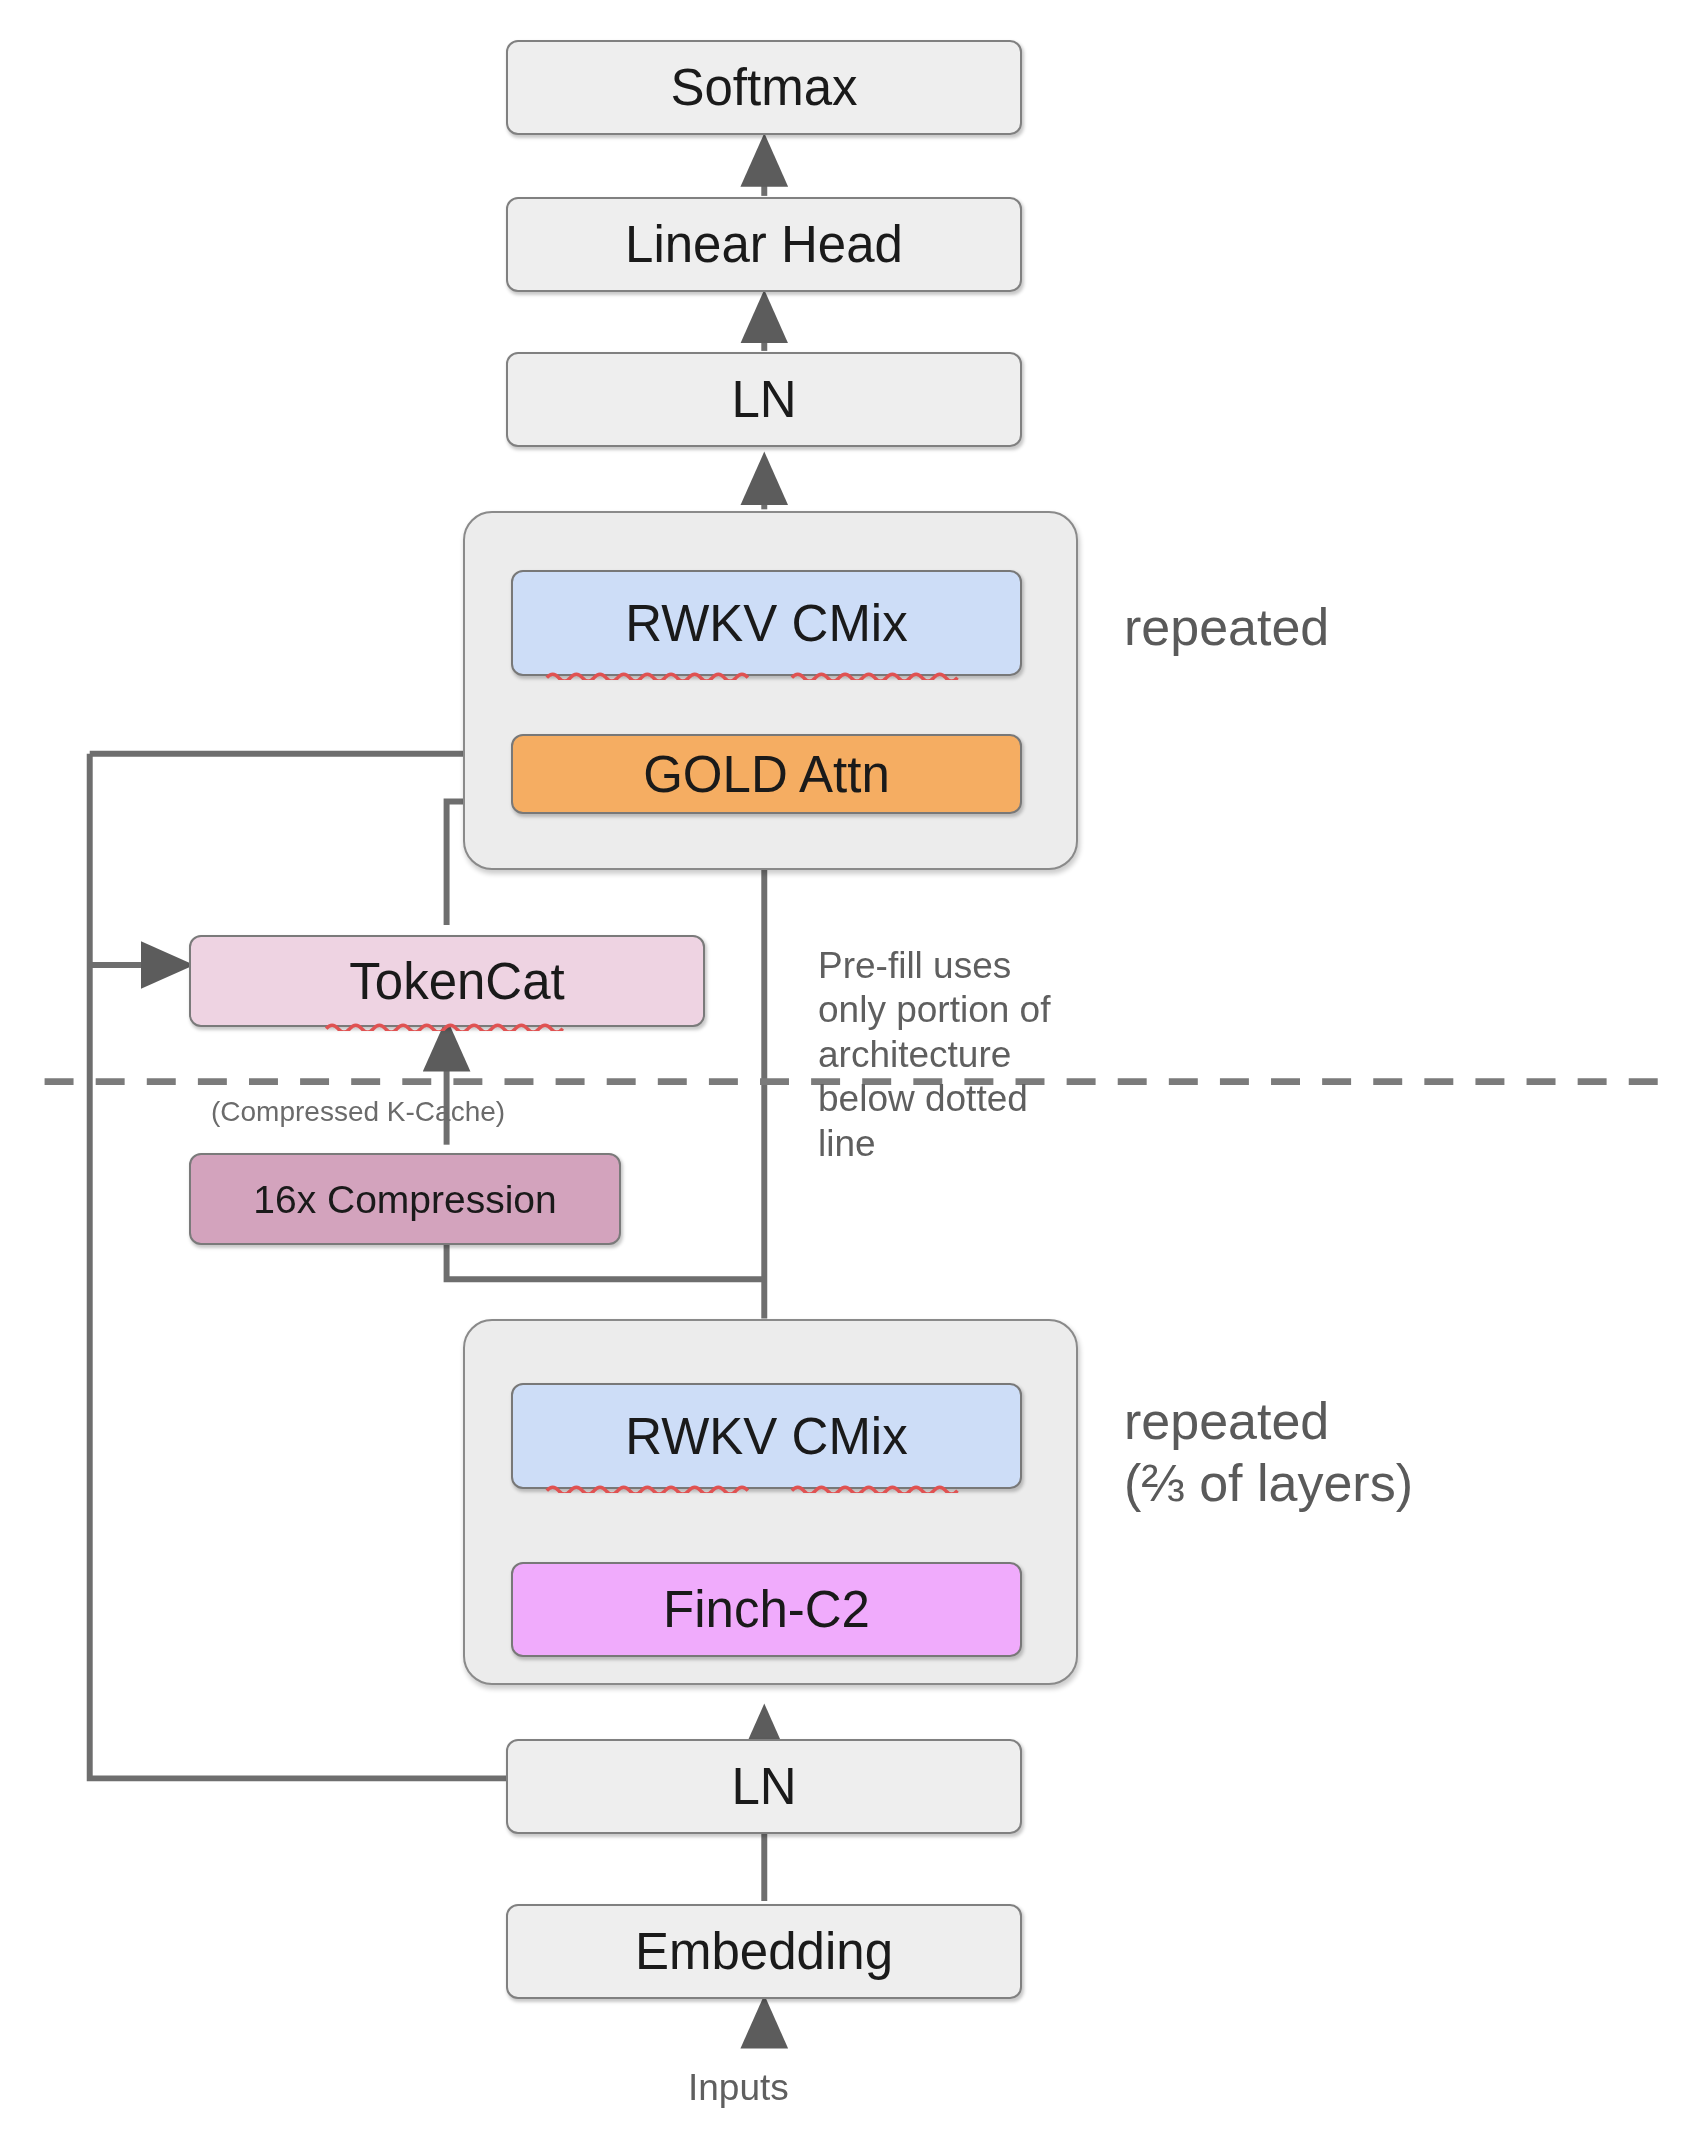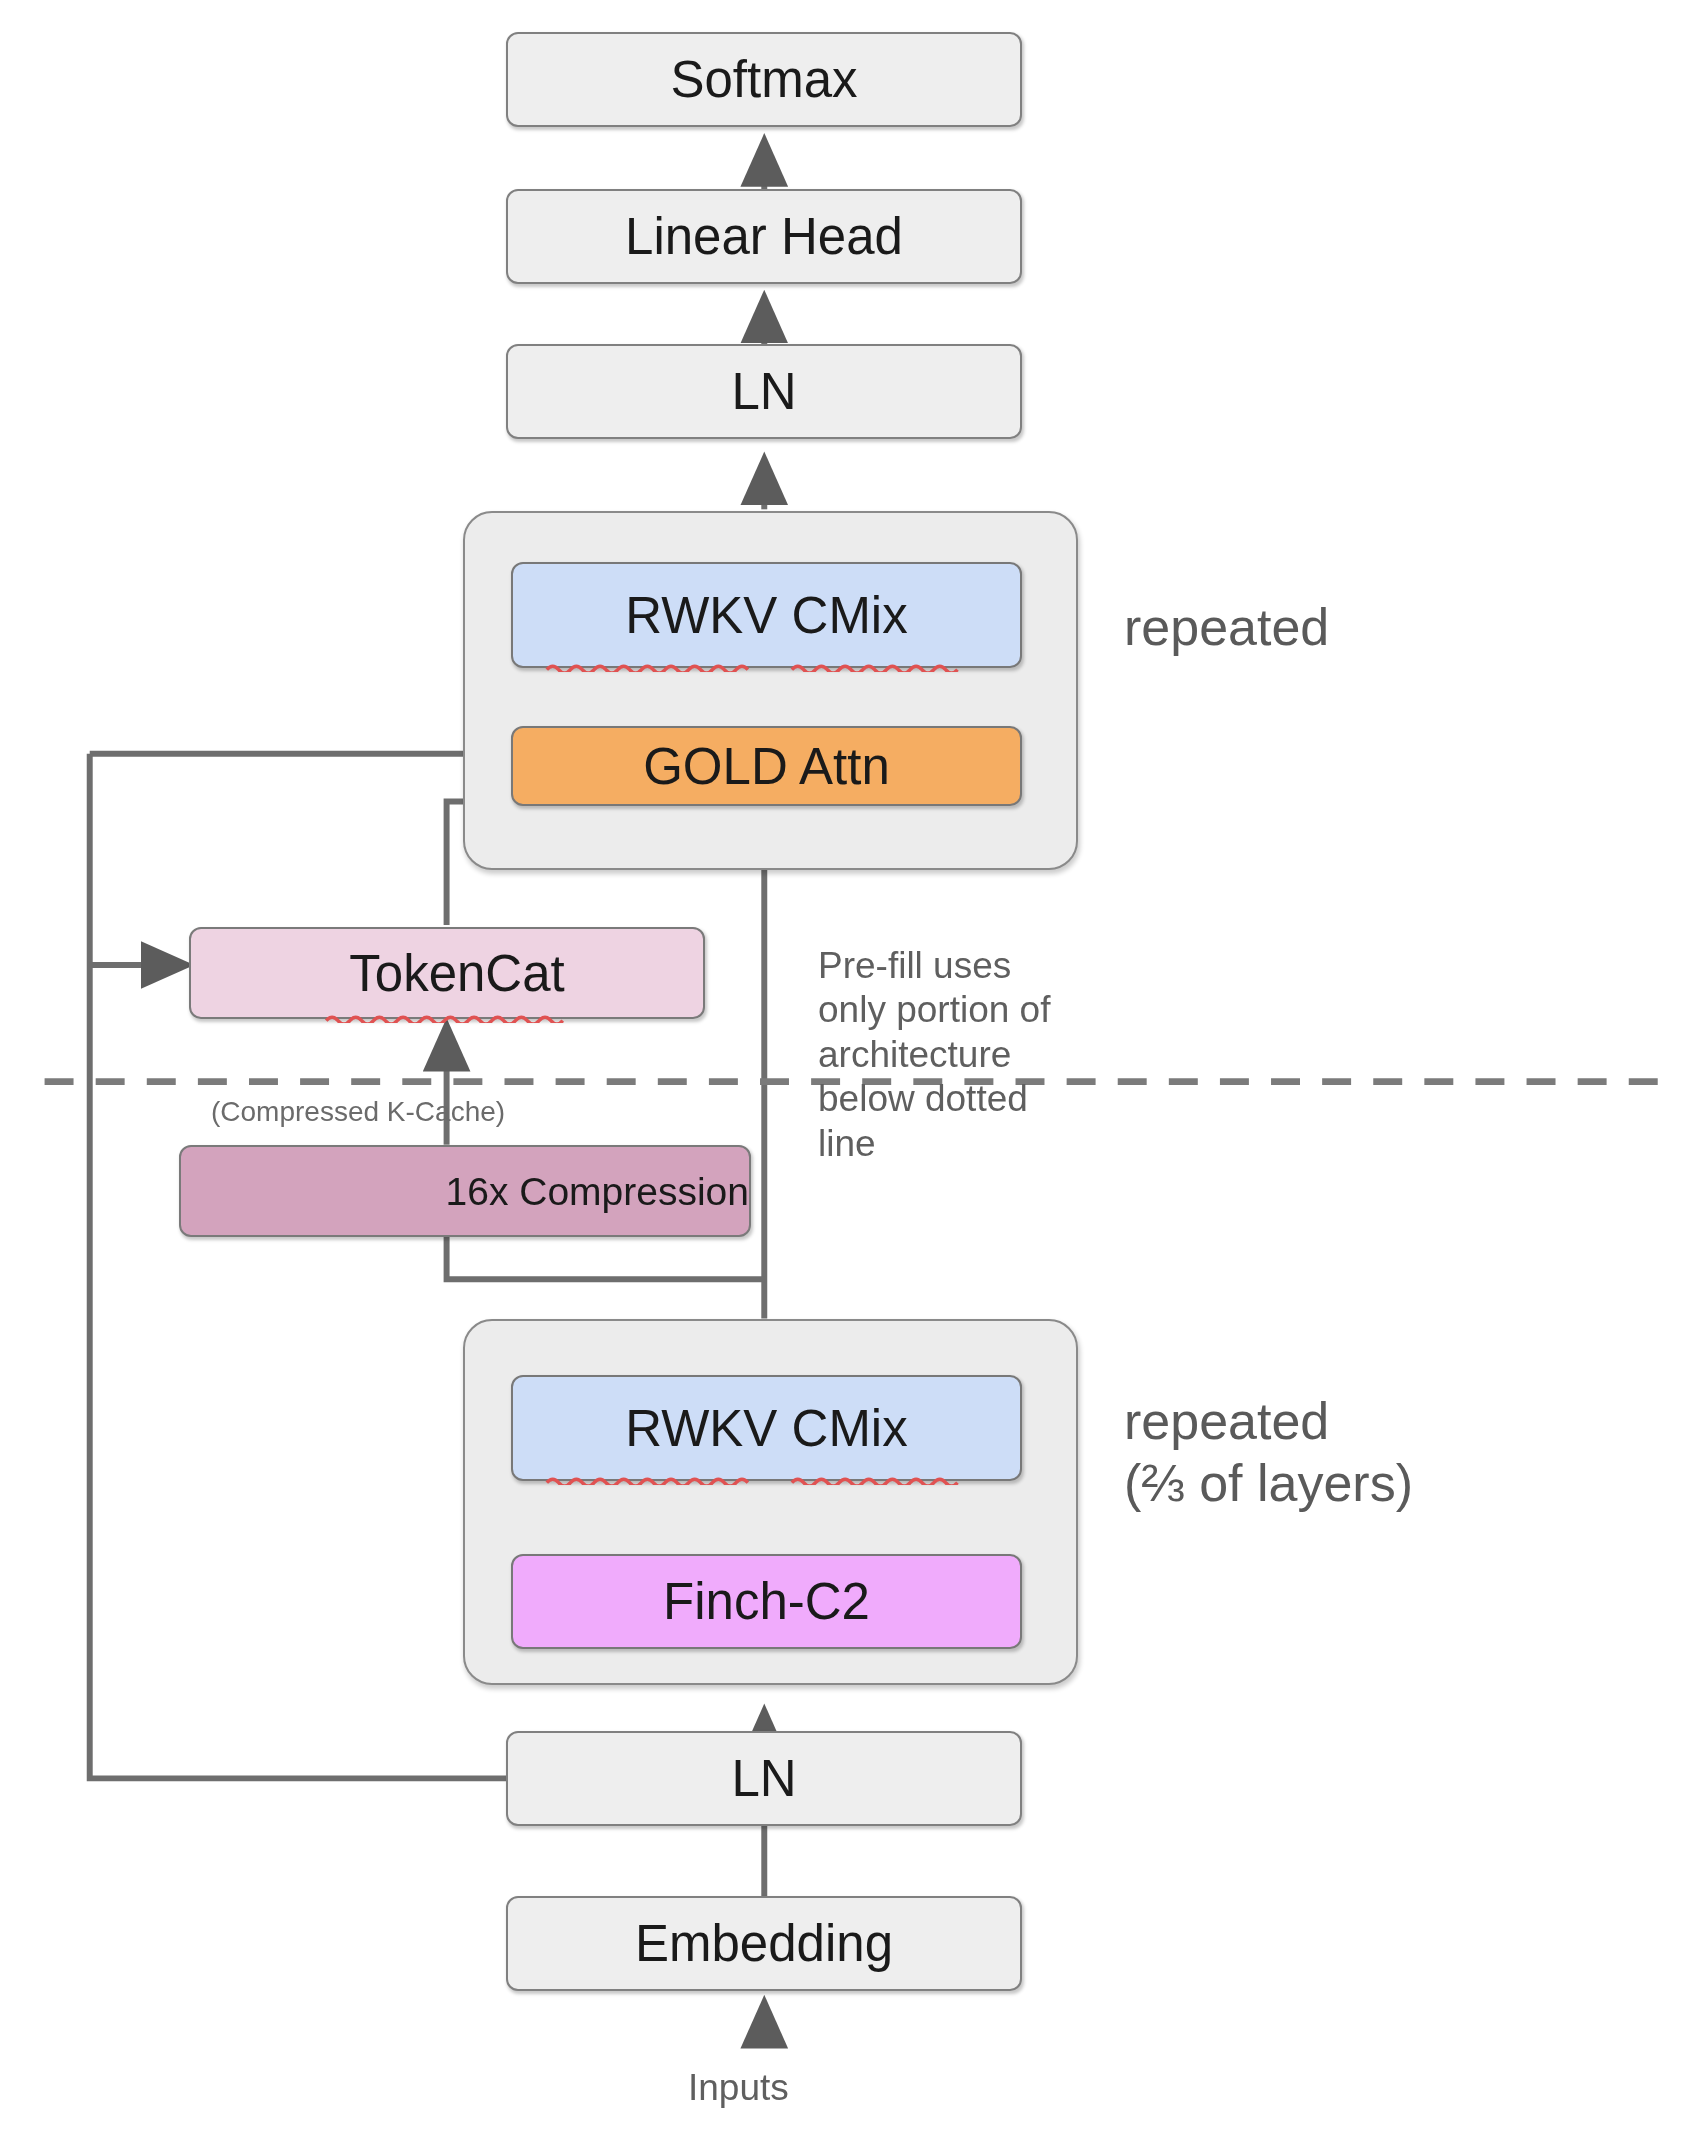--- a/index.html
+++ b/index.html
@@ -8,21 +8,21 @@
 
   .stage{position:absolute;left:0;top:0;width:1704px;height:2148px;}
 
   svg.wires{position:absolute;left:0;top:0;width:1704px;height:2148px;overflow:visible;}
 
   
   .node{position:absolute;box-sizing:border-box;
         display:flex;align-items:center;justify-content:center;
         border:2.6px solid #7f7f7f;border-radius:12px;
         box-shadow:1.7px 2.6px 3.4px rgba(0,0,0,0.22);
-        text-align:center;line-height:1;z-index:5;}
+        text-align:center;line-height:1;z-index:5;margin-top:8px;}
   .node span{display:inline-block;}
 
   .plain{background:#eeeeee;border-color:#808080;}
   .grp{background:#ececec;border:2.6px solid #8a8a8a;border-radius:29px;
        box-shadow:1.7px 3.4px 5.1px rgba(0,0,0,0.20);z-index:3;position:absolute;
        box-sizing:border-box;}
 
   .blue{background:#cdddf7;border-color:#787878;}
   .orange{background:#f5ad62;border-color:#787878;}
   .yellow{background:#f0abfc;border-color:#787878;text-align:center;}
@@ -124,21 +124,21 @@
     <span>TokenCat</span>
     <span class="squiggle">
       <svg viewBox="0 0 606 12" preserveAspectRatio="none">
         <path d="M160,9 q7,-8 14,0 t14,0 t14,0 t14,0 t14,0 t14,0 t14,0 t14,0 t14,0 t14,0 t14,0 t14,0 t14,0 t14,0 t14,0 t14,0 t14,0 t14,0 t14,0 t14,0" fill="none" stroke="#e05252" stroke-width="4"></path>
       </svg>
     </span>
   </div>
 
   <div class="freetext lbl-kcache" style="left:211px;top:1095px;">(Compressed K-Cache)</div>
 
-  <div class="node pinkdark fs-sm" style="left:179px;top:1145px;width:572px;height:92px;justify-content:flex-end;">
+  <div class="node pinkdark fs-sm" style="left:189px;top:1145px;width:432px;height:92px;">
     <span>16x Compression</span>
   </div>
 
   <div class="freetext lbl-note" style="left:818px;top:944px;">Pre-fill uses
 only portion of
 architecture
 below dotted
 line</div>
 
   <div class="grp" style="left:463px;top:1319px;width:615px;height:366px;"></div>

